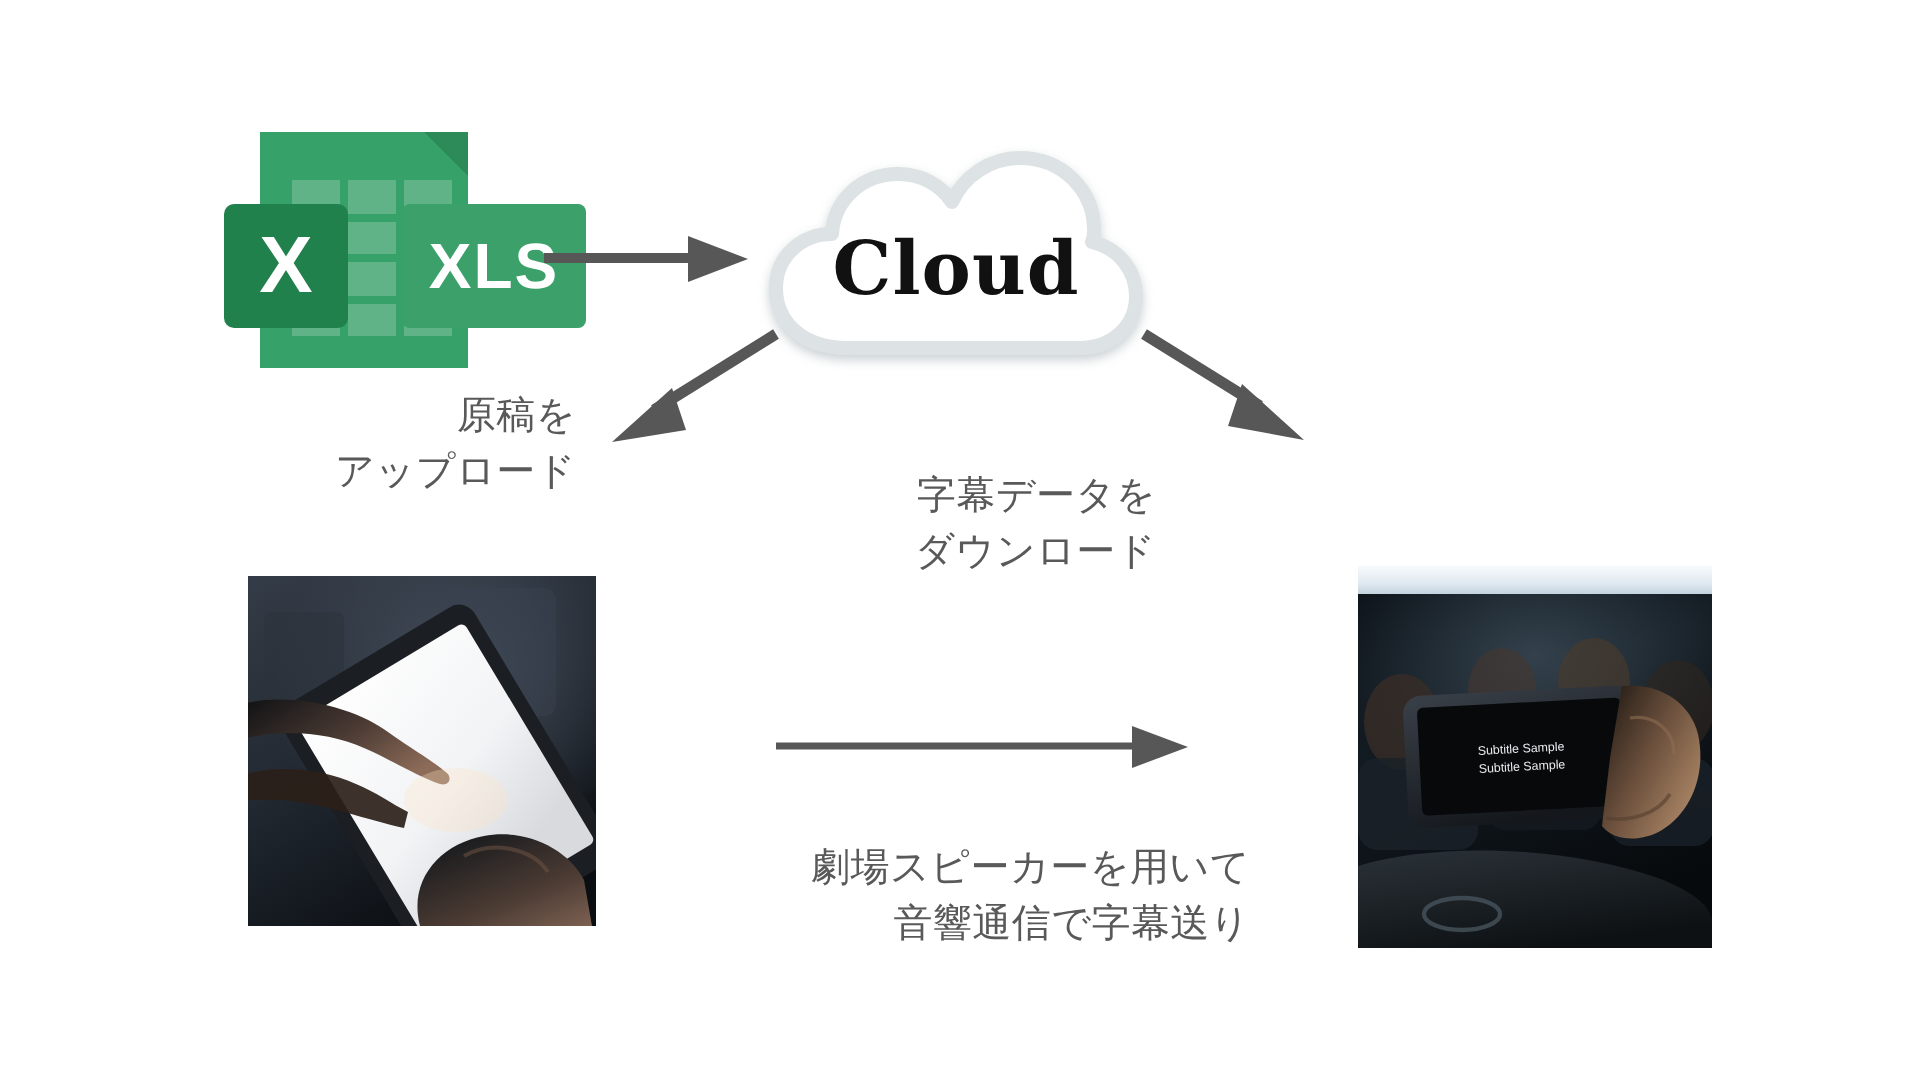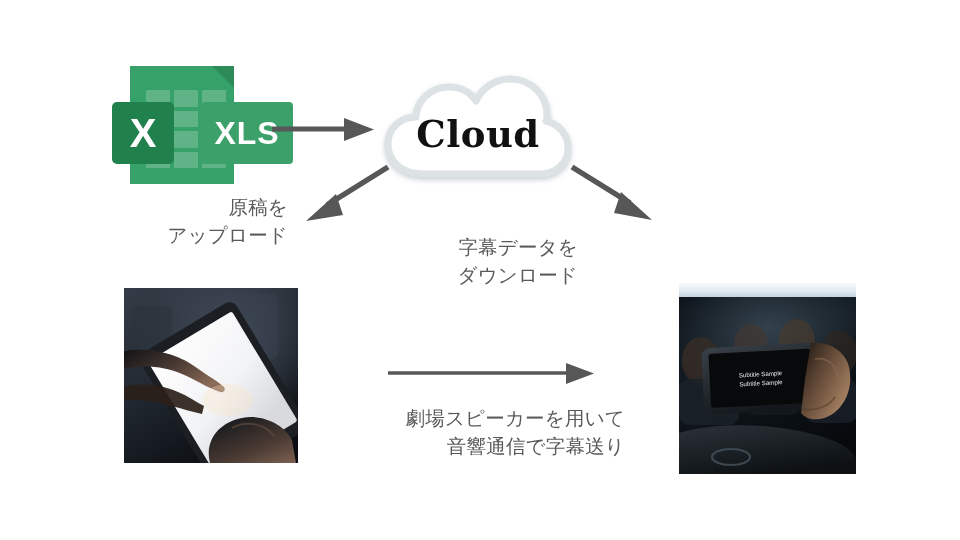--- a/index.html
+++ b/index.html
@@ -178,21 +178,21 @@
       <polygon points="566,363 594,373.5 566,384" fill="#575757"></polygon>
     </g>
   </svg>
 
   <div class="abs caption" style="left:92px; top:194px; width:196px;">原稿を
 アップロード</div>
 
   <div class="abs caption" style="left:382px; top:194px; width:196px;margin-top:40px;">字幕データを
 ダウンロード</div>
 
-  <div class="abs caption" style="left:325px; top:405px; width:300px;">劇場スピーカーを用いて
+  <div class="abs caption" style="left:325px; top:420px; width:300px;">劇場スピーカーを用いて
 音響通信で字幕送り</div>
 
   <div class="abs photo" id="photo-tablet">
     <svg width="174" height="175" viewBox="0 0 174 175">
       <defs>
         <linearGradient id="roomBg" x1="0" y1="0" x2="0.6" y2="1">
           <stop offset="0%" stop-color="#343c47"></stop>
           <stop offset="45%" stop-color="#232a33"></stop>
           <stop offset="100%" stop-color="#0a0d11"></stop>
         </linearGradient>

